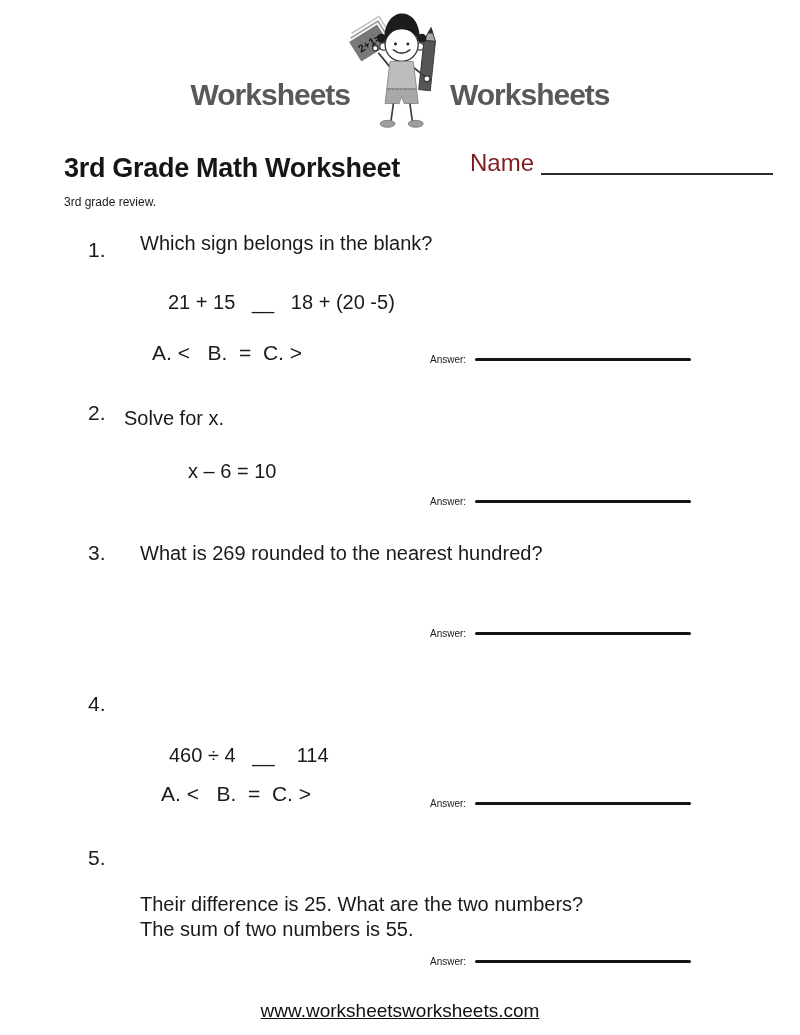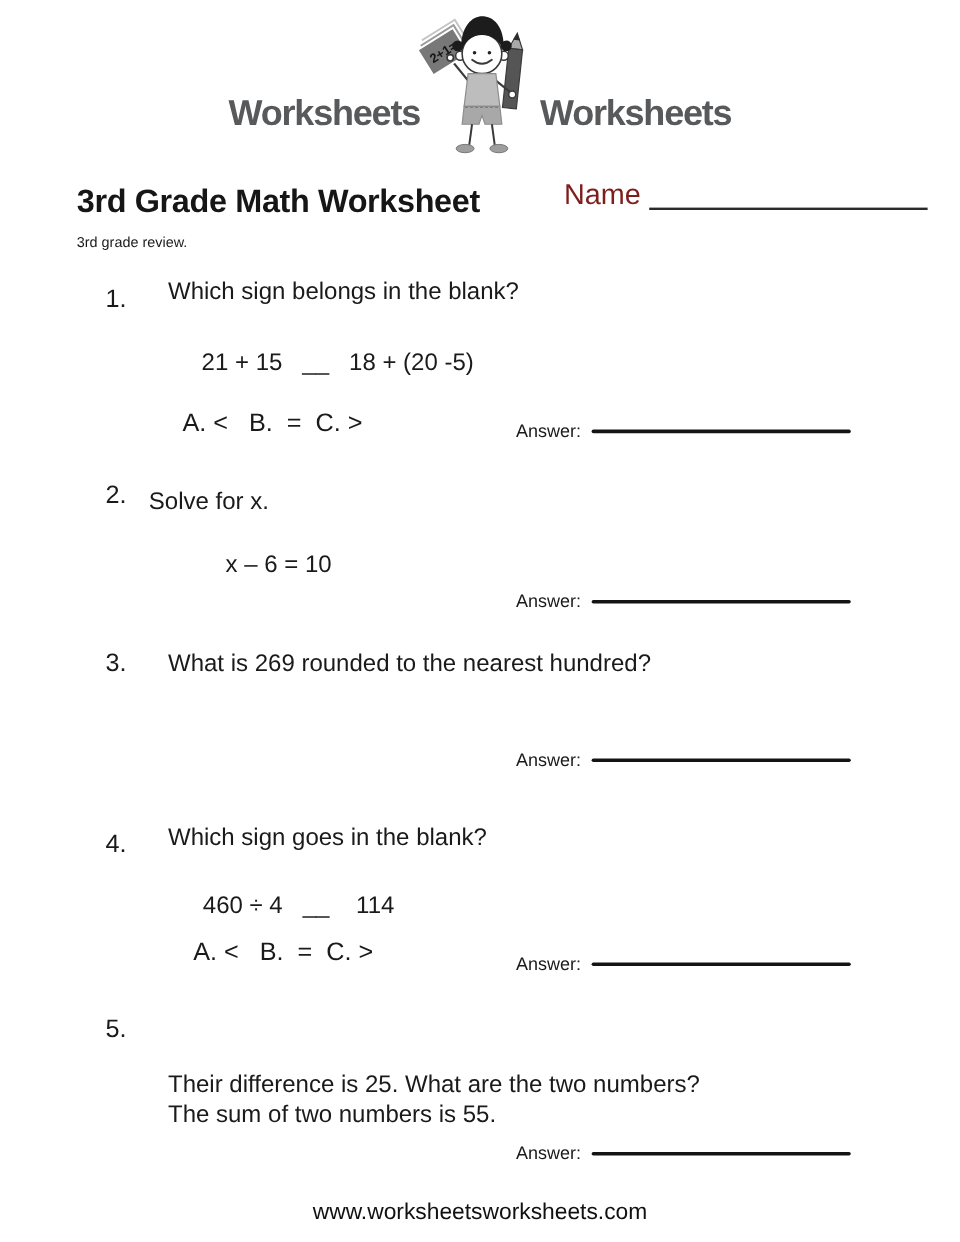--- a/index.html
+++ b/index.html
@@ -74,35 +74,36 @@
   .q-choices { position: absolute; font-size: 21px; line-height: 1.15; color: #1a1a1a; white-space: pre; }
 
   .answer-row {
     position: absolute;
     left: 430px;
     height: 22px;
     display: flex;
     align-items: center;
     gap: 9px;
   }
-  .answer-label { font-size: 15px; color: #1a1a1a; }
+  .answer-label { font-size: 10px; color: #1a1a1a; }
   .answer-line {
     width: 216px;
     height: 3px;
     background: #141414;
     border-radius: 2px;
   }
 
   
   .footer {
     position: absolute;
     left: 0; right: 0; top: 1000px;
     text-align: center;
     font-size: 19px;
     color: #111111;
+    text-decoration: underline;
   }
 </style>
 </head>
 <body>
 
 <div class="page">
 
   <div class="logo">
     <span class="logo-text left">Worksheets</span>
 
@@ -175,21 +176,20 @@
   </div>
 
   <div class="q-num" style="left:88px;  top:541px;">3.</div>
   <div class="q-prompt" style="left:140px; top:542px;">What is 269 rounded to the nearest hundred?</div>
   <div class="answer-row" style="top:622px;">
     <span class="answer-label">Answer:</span>
     <span class="answer-line"></span>
   </div>
 
   <div class="q-num" style="left:88px;  top:692px;">4.</div>
-  <div class="q-prompt" style="left:140px; top:687px;">Which sign goes in the blank?</div>
   <div class="q-expr" style="left:141px; top:744px;">460 ÷ 4   __    114</div>
   <div class="q-choices" style="left:161px; top:782px;">A. &lt;   B.  =  C. &gt;</div>
   <div class="answer-row" style="top:792px;">
     <span class="answer-label">Answer:</span>
     <span class="answer-line"></span>
   </div>
 
   <div class="q-num" style="left:88px;  top:846px;">5.</div>
   <div class="q-prompt" style="left:140px; top:890px;margin-top:28px;">The sum of two numbers is 55.</div>
   <div class="q-prompt" style="left:140px; top:893px;">Their difference is 25. What are the two numbers?</div>

